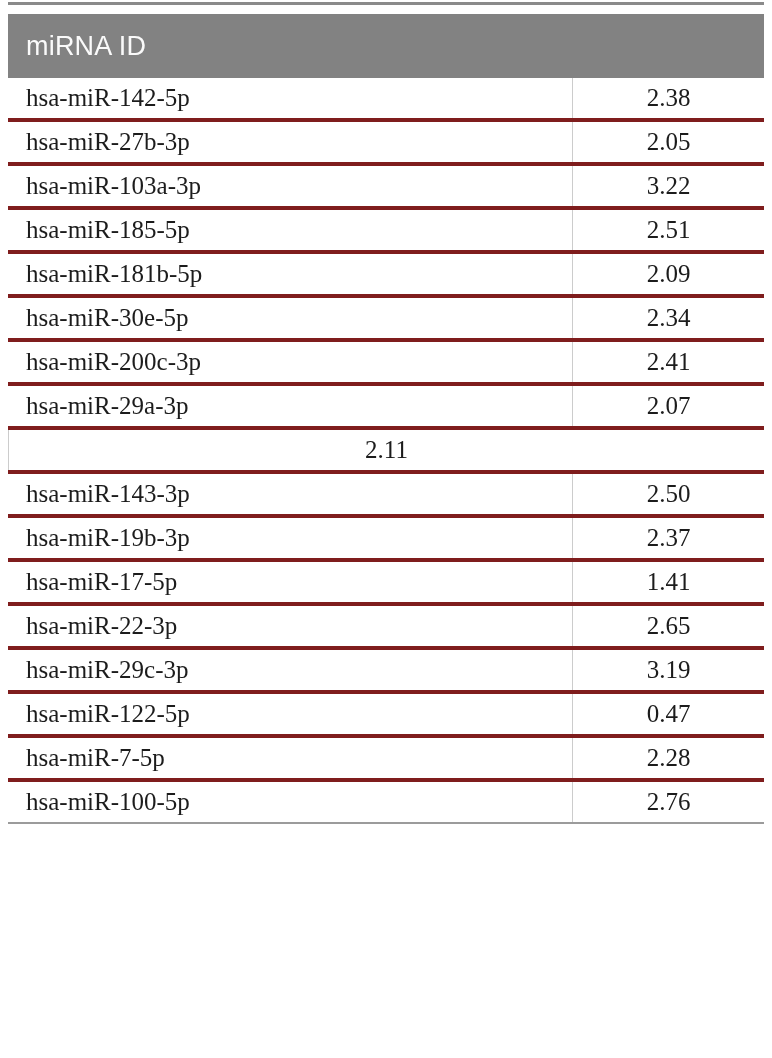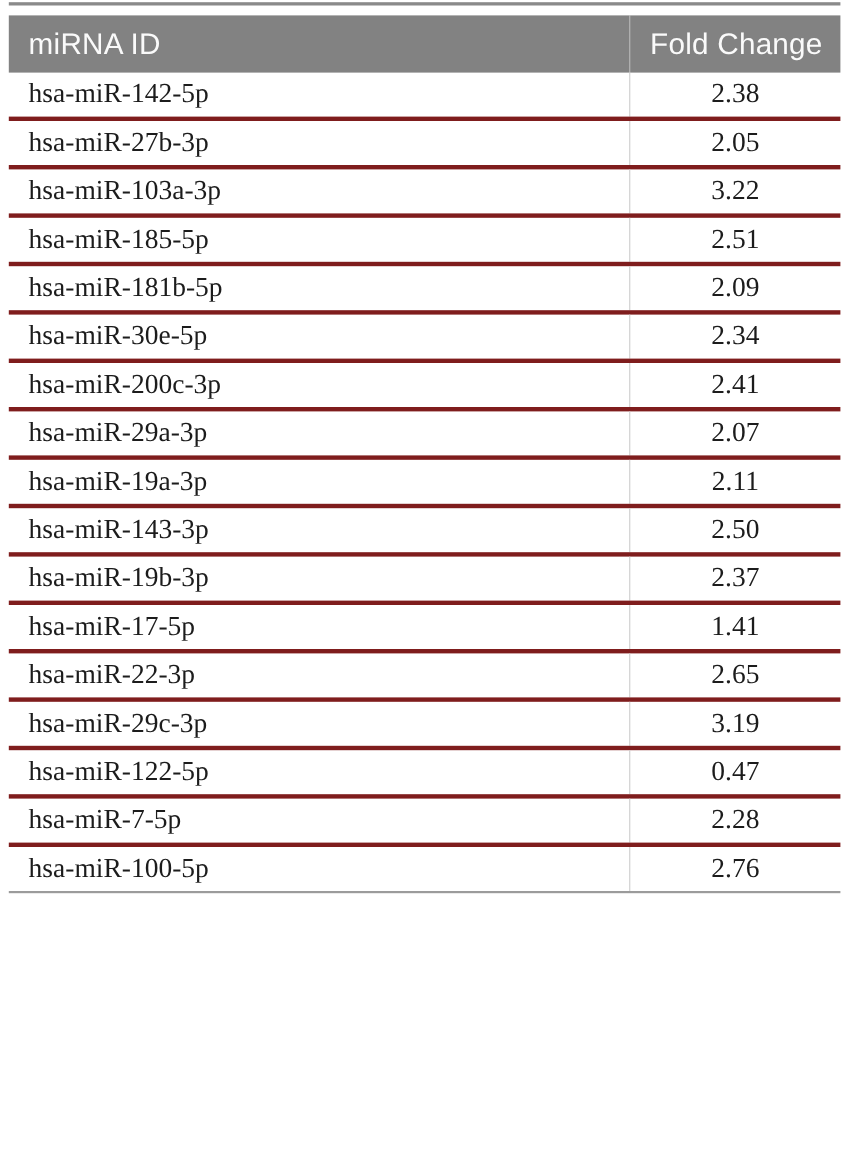--- a/index.html
+++ b/index.html
@@ -23,21 +23,21 @@
   }
   .bottom-rule {
     height: 2px;
     background: #9b9b9b;
   }
   .data-table {
     width: 756px;
   }
   .thead {
     display: flex;
-    height: 52px;
+    height: 64px;
     background: #828282;
     color: #fafafa;
     font-size: 27px;
     letter-spacing: 0.2px;
     align-items: flex-end;
   }
   .th {
     box-sizing: border-box;
     padding-left: 18px;
     height: 100%;
@@ -84,21 +84,20 @@
 </style>
 </head>
 <body>
 
 <div class="figure-wrap">
   <div class="top-rule"></div>
 
   <div class="data-table">
     <div class="thead">
       <div class="th th-id">miRNA ID</div>
-      <div class="th th-fc">Fold Change</div>
     </div>
 
     <div class="tbody" id="table-body">
   <div class="tr">
     <div class="td td-id">hsa-miR-142-5p</div>
     <div class="td td-fc">2.38</div>
   </div>
 
   <div class="tr">
     <div class="td td-id">hsa-miR-27b-3p</div>
@@ -130,21 +129,20 @@
     <div class="td td-fc">2.41</div>
   </div>
 
 
   <div class="tr">
     <div class="td td-id">hsa-miR-29a-3p</div>
     <div class="td td-fc">2.07</div>
   </div>
 
   <div class="tr">
-    <div class="td td-id">hsa-miR-19a-3p</div>
     <div class="td td-fc">2.11</div>
   </div>
 
   <div class="tr">
     <div class="td td-id">hsa-miR-143-3p</div>
     <div class="td td-fc">2.50</div>
   </div>
 
   <div class="tr">
     <div class="td td-id">hsa-miR-19b-3p</div>

